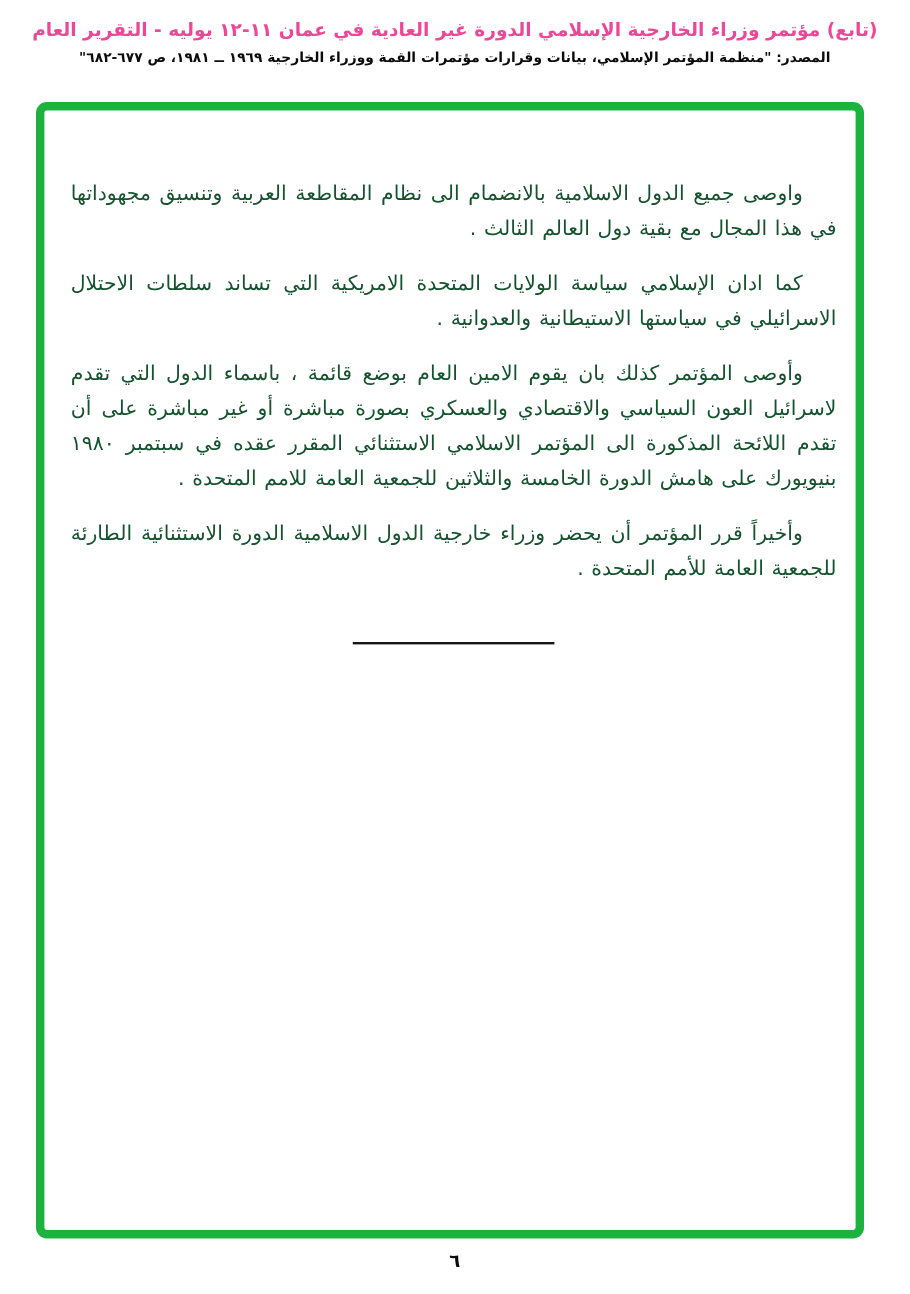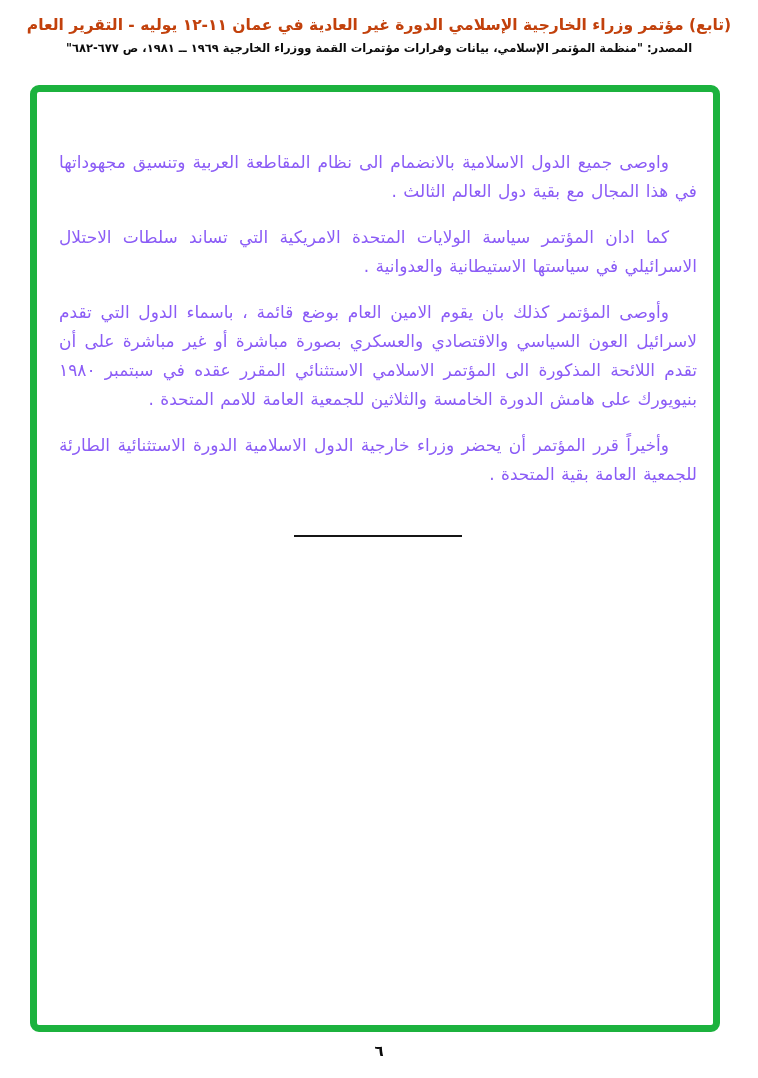--- a/index.html
+++ b/index.html
@@ -21,21 +21,21 @@
     top: 14px;
     left: 0;
     width: 100%;
     text-align: center;
     direction: rtl;
   }
   .header .title {
     font-size: 15.5px;
     font-weight: 700;
     letter-spacing: 0px;
-    color: #c2410c;
+    color: #ec4899;
     line-height: 1.5;
   }
   .header .source {
     margin-top: 4px;
     font-size: 11.5px;
     font-weight: 700;
     color: #0b0b0b;
   }
   .frame {
     position: absolute;
@@ -54,21 +54,21 @@
     left: 22px;
     direction: rtl;
   }
   .content p {
     margin: 0 0 17px 0;
     font-size: 17px;
     line-height: 29px;
     text-align: justify;
     text-align-last: right;
     text-indent: 28px;
-    color: #8b5cf6;
+    color: #14532d;
     word-spacing: 1px;
   }
   .divider {
     margin: 46px auto 0 auto;
     width: 168px;
     height: 0;
     border-top: 2px solid #151515;
   }
   .page-number {
     position: absolute;
@@ -88,22 +88,22 @@
 <div class="page">
 
   <div class="header">
     <div class="title">(تابع) مؤتمر وزراء الخارجية الإسلامي الدورة غير العادية في عمان ١١-١٢ يوليه - التقرير العام</div>
     <div class="source">المصدر: "منظمة المؤتمر الإسلامي، بيانات وقرارات مؤتمرات القمة ووزراء الخارجية ١٩٦٩ ــ ١٩٨١، ص ٦٧٧-٦٨٢"</div>
   </div>
 
   <div class="frame" style="border-color: rgb(28, 178, 62);">
     <div class="content">
       <p>واوصى جميع الدول الاسلامية بالانضمام الى نظام المقاطعة العربية وتنسيق مجهوداتها في هذا المجال مع بقية دول العالم الثالث .</p>
-      <p>كما ادان المؤتمر سياسة الولايات المتحدة الامريكية التي تساند سلطات الاحتلال الاسرائيلي في سياستها الاستيطانية والعدوانية .</p>
+      <p>كما ادان الإسلامي سياسة الولايات المتحدة الامريكية التي تساند سلطات الاحتلال الاسرائيلي في سياستها الاستيطانية والعدوانية .</p>
       <p>وأوصى المؤتمر كذلك بان يقوم الامين العام بوضع قائمة ، باسماء الدول التي تقدم لاسرائيل العون السياسي والاقتصادي والعسكري بصورة مباشرة أو غير مباشرة على أن تقدم اللائحة المذكورة الى المؤتمر الاسلامي الاستثنائي المقرر عقده في سبتمبر ١٩٨٠ بنيويورك على هامش الدورة الخامسة والثلاثين للجمعية العامة للامم المتحدة .</p>
-      <p>وأخيراً قرر المؤتمر أن يحضر وزراء خارجية الدول الاسلامية الدورة الاستثنائية الطارئة للجمعية العامة بقية المتحدة .</p>
+      <p>وأخيراً قرر المؤتمر أن يحضر وزراء خارجية الدول الاسلامية الدورة الاستثنائية الطارئة للجمعية العامة للأمم المتحدة .</p>
       <div class="divider"></div>
     </div>
   </div>
 
   <div class="page-number">٦</div>
 
 </div>
 
 </body></html>

